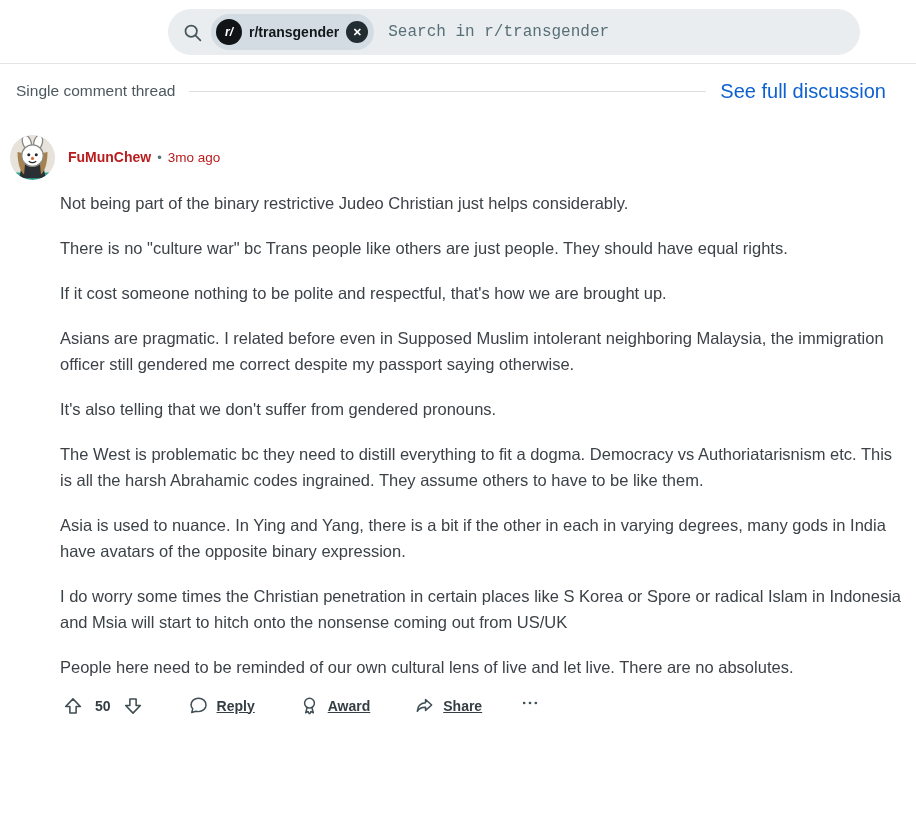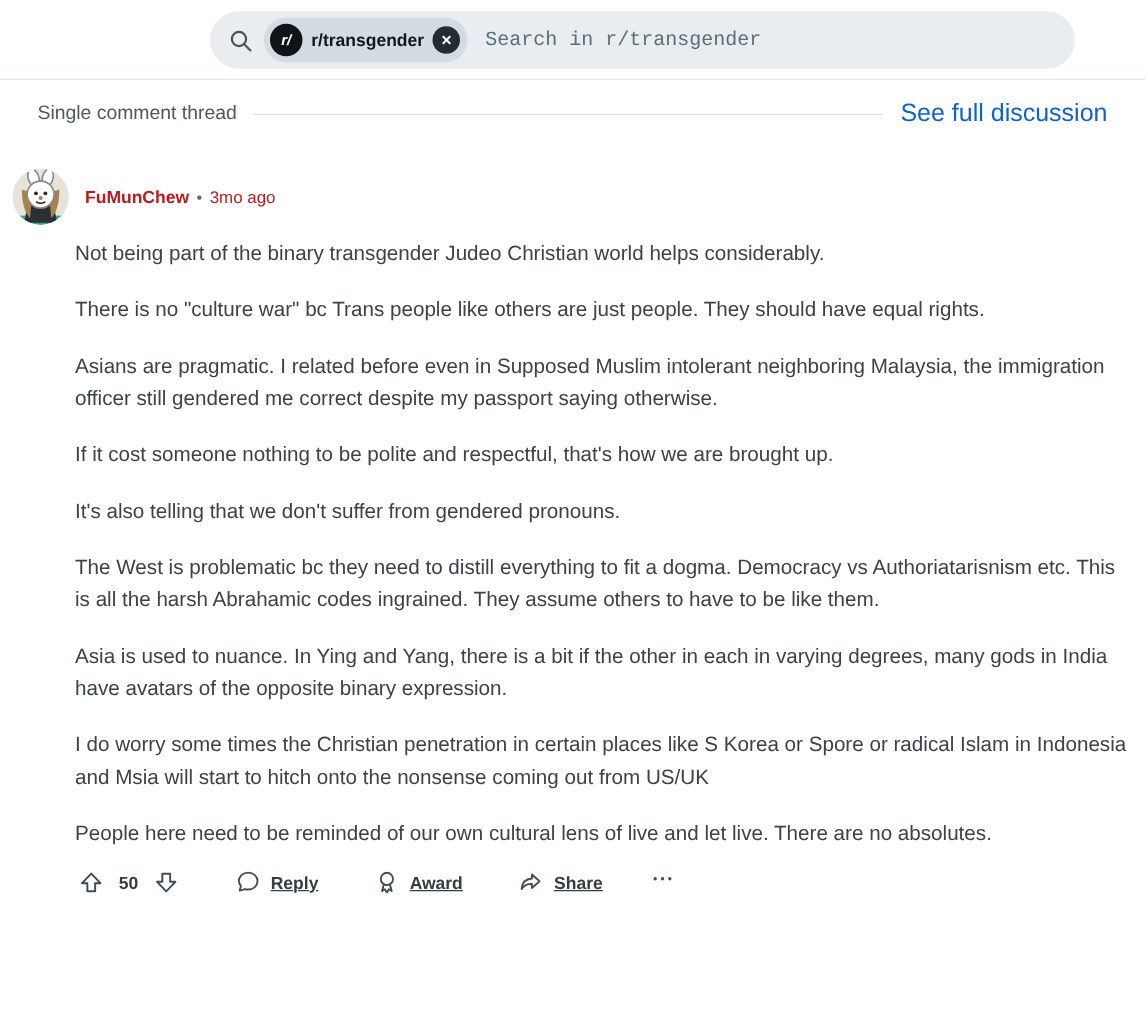--- a/index.html
+++ b/index.html
@@ -40,21 +40,21 @@
   }
   .search-input {
     flex:1; border:none; outline:none; background:transparent;
     font-family:Liberation Mono, monospace;
     font-size:16px; color:#374247; padding-left:6px;
   }
   .search-input::placeholder { color:#576f76; opacity:1; }
 
   
   .thread-bar {
-    margin:15px 30px 0 30px; height:24px;
+    margin:15px 30px 0 16px; height:24px;
     display:flex; align-items:center;
   }
   .thread-bar .bar-label { font-size:15.5px; color:#4d585e; white-space:nowrap; }
   .thread-bar .bar-line { flex:1; height:1px; background:#dcdfe1; margin:0 14px; }
   .thread-bar .bar-link {
     font-size:20px; color:var(--link_blue,#0d61d1);
     text-decoration:none; white-space:nowrap; cursor:pointer;
   }
 
   
@@ -142,24 +142,24 @@
       </svg>
     </div>
     <div class="author-line">
       <span class="author">FuMunChew</span>
       <span class="meta-sep">•</span>
       <span class="timestamp">3mo ago</span>
     </div>
   </div>
 
   <div class="comment-body">
-    <p>Not being part of the binary transgender Judeo Christian world helps considerably.</p>
+    <p>Not being part of the binary restrictive Judeo Christian just helps considerably.</p>
     <p>There is no "culture war" bc Trans people like others are just people. They should have equal rights.</p>
+    <p>If it cost someone nothing to be polite and respectful, that's how we are brought up.</p>
     <p>Asians are pragmatic. I related before even in Supposed Muslim intolerant neighboring Malaysia, the immigration officer still gendered me correct despite my passport saying otherwise.</p>
-    <p>If it cost someone nothing to be polite and respectful, that's how we are brought up.</p>
     <p>It's also telling that we don't suffer from gendered pronouns.</p>
     <p>The West is problematic bc they need to distill everything to fit a dogma. Democracy vs Authoriatarisnism etc. This is all the harsh Abrahamic codes ingrained. They assume others to have to be like them.</p>
     <p>Asia is used to nuance. In Ying and Yang, there is a bit if the other in each in varying degrees, many gods in India have avatars of the opposite binary expression.</p>
     <p>I do worry some times the Christian penetration in certain places like S Korea or Spore or radical Islam in Indonesia and Msia will start to hitch onto the nonsense coming out from US/UK</p>
     <p>People here need to be reminded of our own cultural lens of live and let live. There are no absolutes.</p>
   </div>
 
   <div class="action-bar">
     <div class="vote-group">
       <span class="vote-btn">

